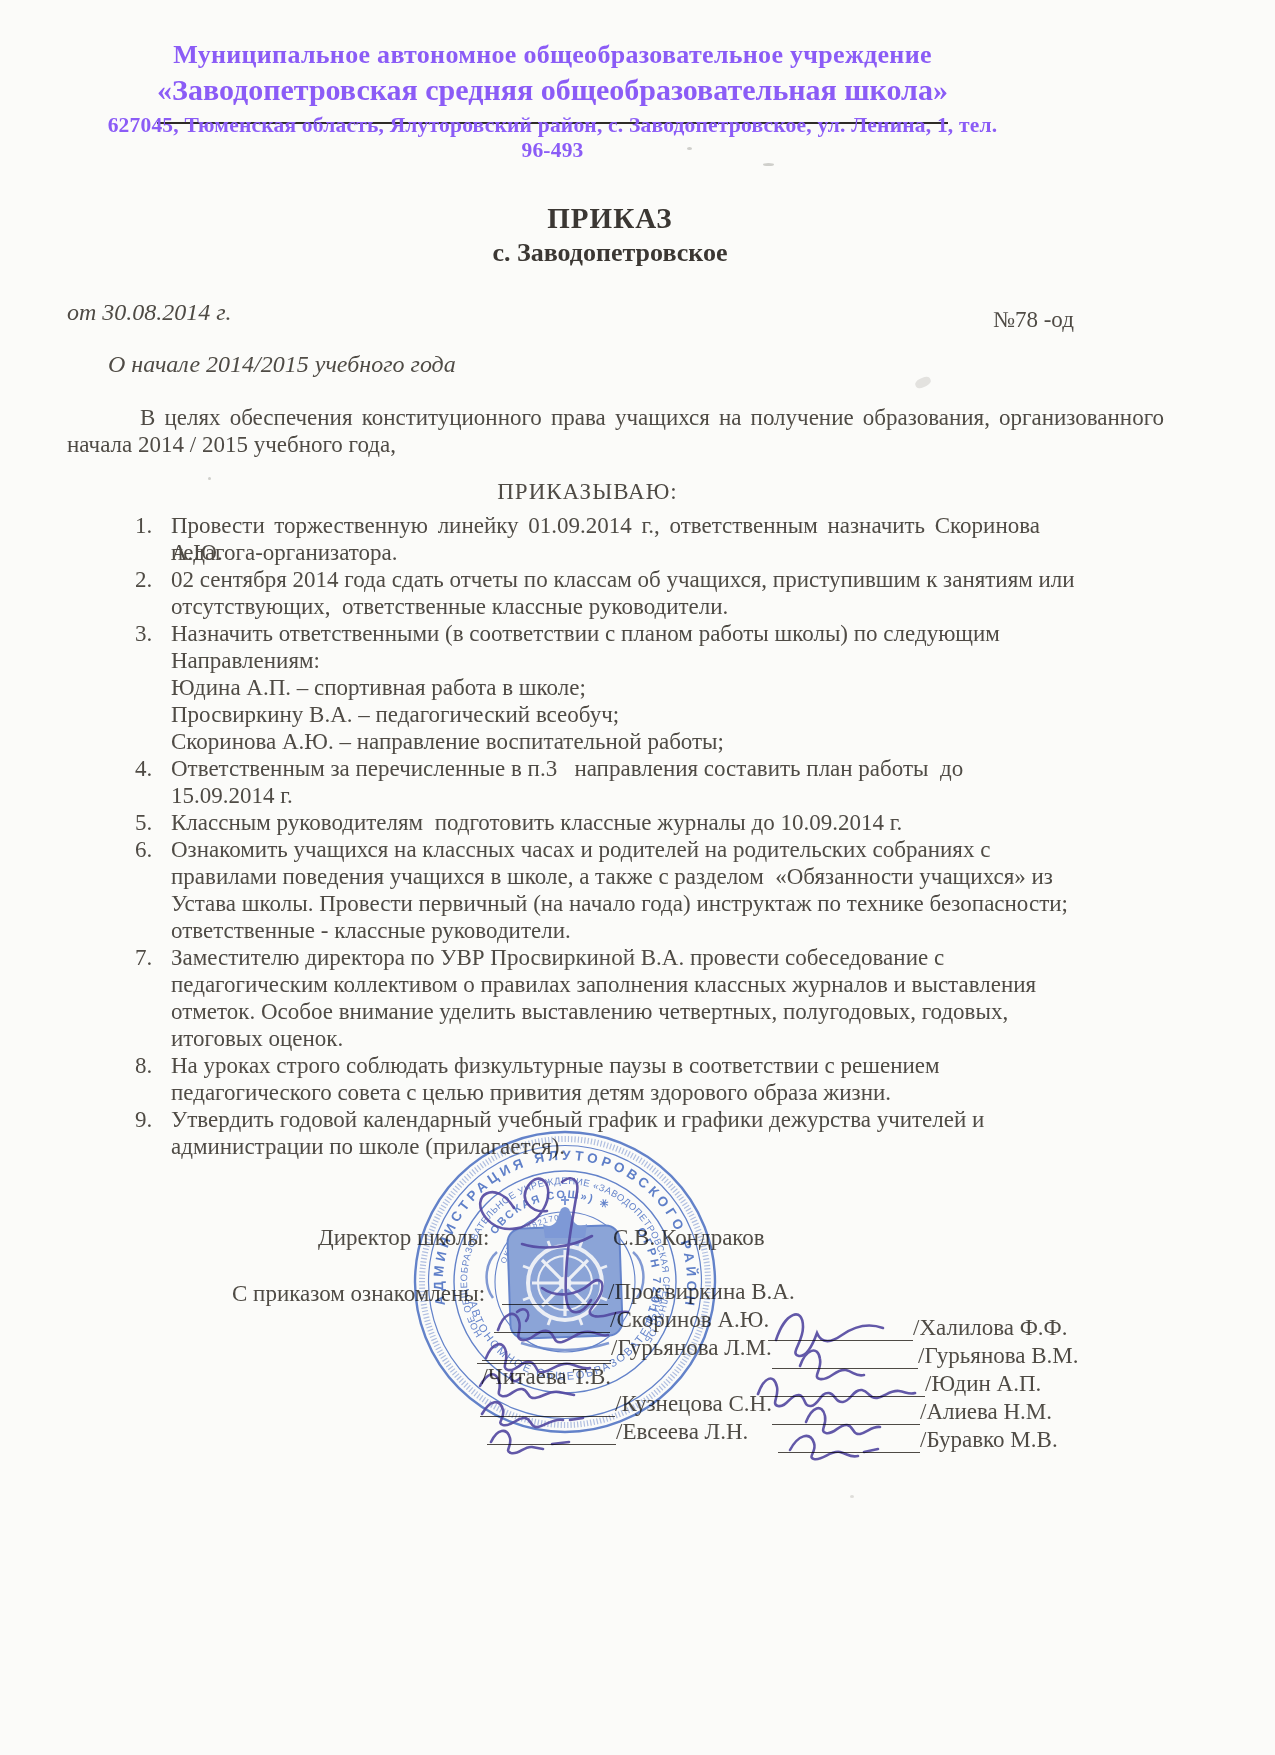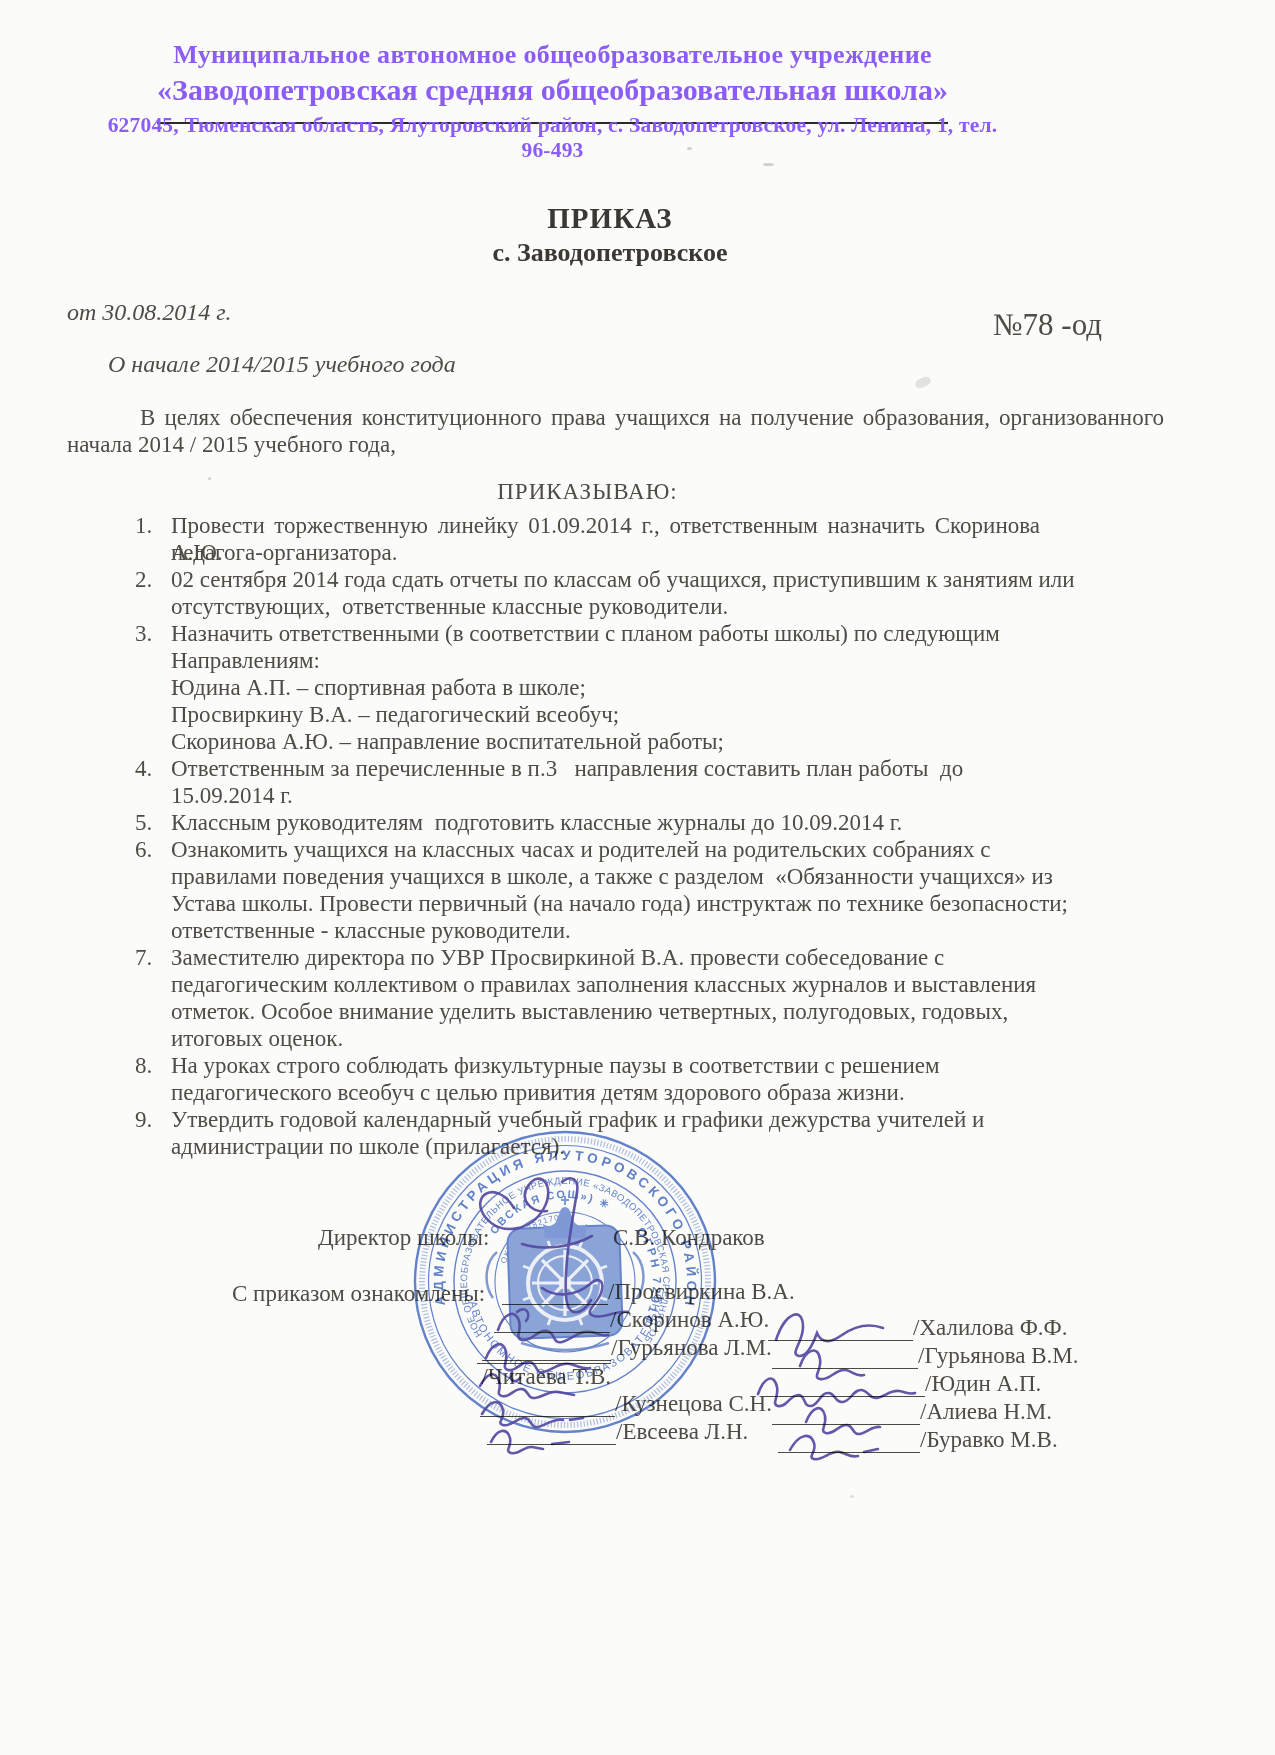--- a/index.html
+++ b/index.html
@@ -16,21 +16,21 @@
   
   .hdr{top:40px;left:95px;width:915px;text-align:center;color:#8b5cf6;}
   .hdr-l1{font-size:26px;font-weight:bold;letter-spacing:.3px;}
   .hdr-l2{font-size:30px;font-weight:bold;margin-top:3px;}
   .hdr-l2 span{border-bottom:2.5px solid #2e2b27;padding-bottom:16px;}
   .hdr-l3{font-size:21.5px;font-weight:bold;margin-top:6px;letter-spacing:.2px;}
   
   .title{top:202px;left:0;width:1220px;text-align:center;font-size:29px;font-weight:bold;color:#3b3733;letter-spacing:1px;}
   .place{top:238px;left:0;width:1220px;text-align:center;font-size:26px;font-weight:bold;color:#3b3733;}
   .date{top:299px;left:67px;font-size:24px;font-style:italic;}
-  .num{top:307px;left:993px;font-size:31px;}
+  .num{top:307px;left:993px;font-size:23px;}
   .subject{top:351px;left:108px;font-size:24px;font-style:italic;}
   
   .intro{top:404px;left:67px;width:1097px;font-size:23px;line-height:27px;}
   .iline{white-space:pre;height:27px;line-height:27px;}
   .jline{white-space:normal;text-align:justify;text-align-last:justify;height:27px;line-height:27px;}
   .intro .jline{text-indent:73px;}
   .orderword{top:479px;left:135px;width:905px;text-align:center;font-size:23px;letter-spacing:1px;}
   
   .items{top:512px;left:135px;width:905px;font-size:23px;line-height:27px;list-style:none;margin:0;padding:0;}
   .items li{display:flex;}
@@ -123,21 +123,21 @@
         <div class="iline">Заместителю директора по УВР Просвиркиной В.А. провести собеседование с</div>
         <div class="iline">педагогическим коллективом о правилах заполнения классных журналов и выставления</div>
         <div class="iline">отметок. Особое внимание уделить выставлению четвертных, полугодовых, годовых,</div>
         <div class="iline">итоговых оценок.</div>
       </div>
     </li>
     <li>
       <span class="inum">8.</span>
       <div class="ibody">
         <div class="iline">На уроках строго соблюдать физкультурные паузы в соответствии с решением</div>
-        <div class="iline">педагогического всеобуч с целью привития детям здорового образа жизни.</div>
+        <div class="iline">педагогического совета с целью привития детям здорового образа жизни.</div>
       </div>
     </li>
     <li>
       <span class="inum">9.</span>
       <div class="ibody">
         <div class="iline">Утвердить годовой календарный учебный график и графики дежурства учителей и</div>
         <div class="iline">администрации по школе (прилагается).</div>
       </div>
     </li>
   </ol>

